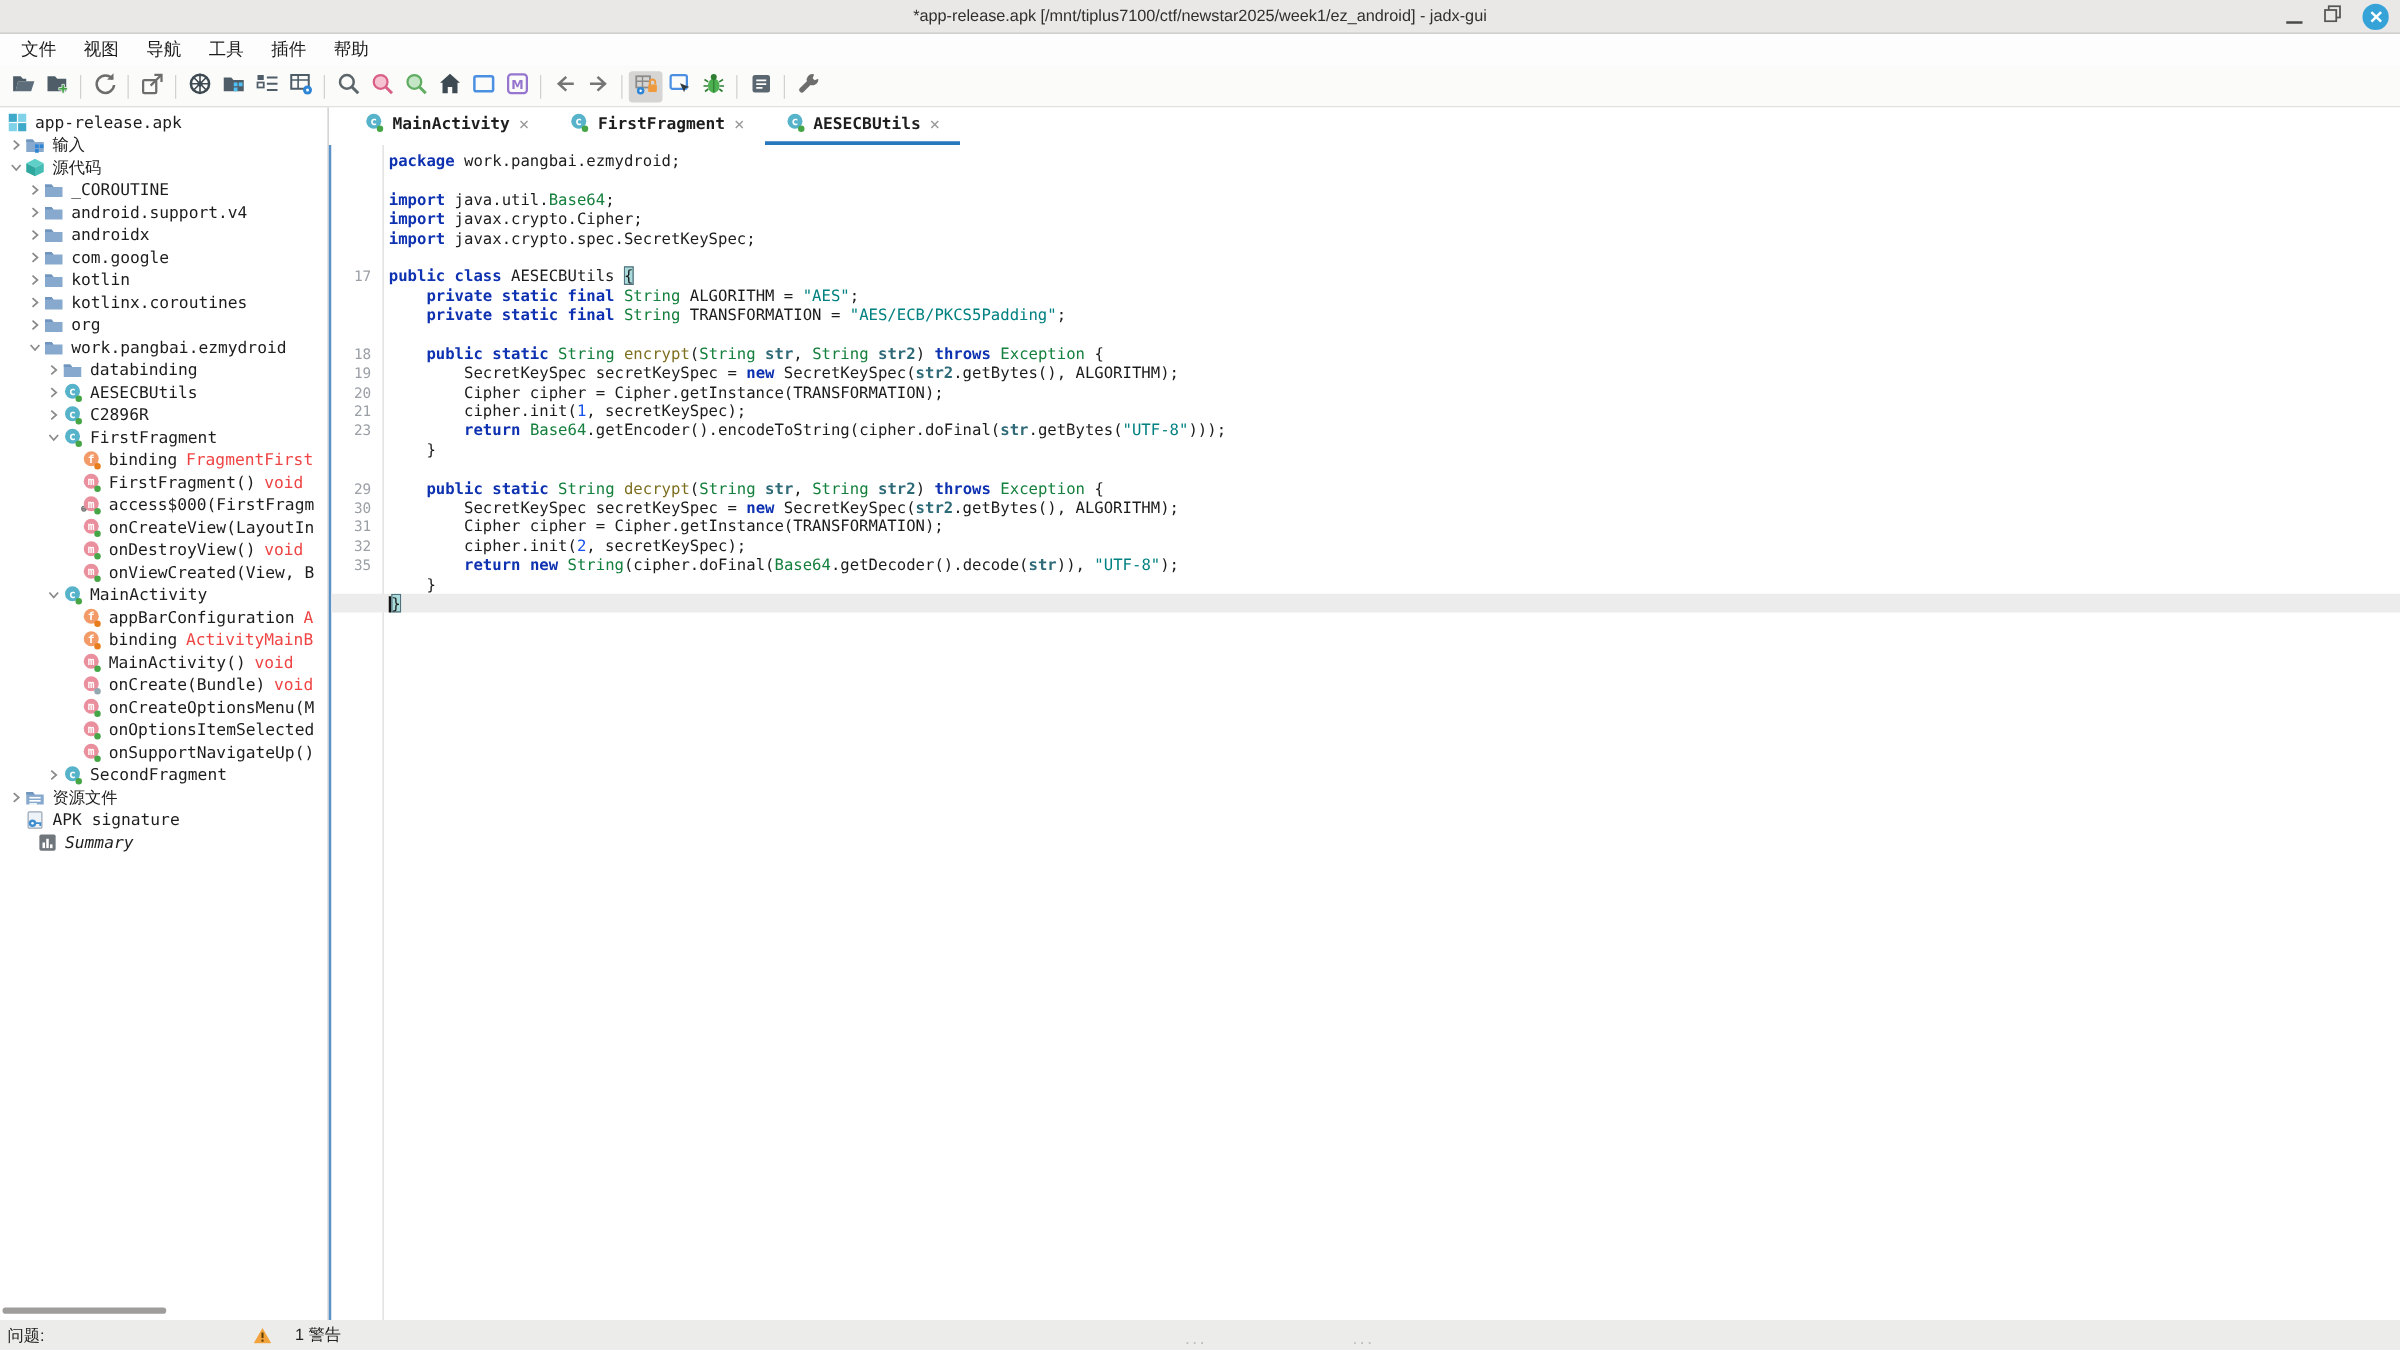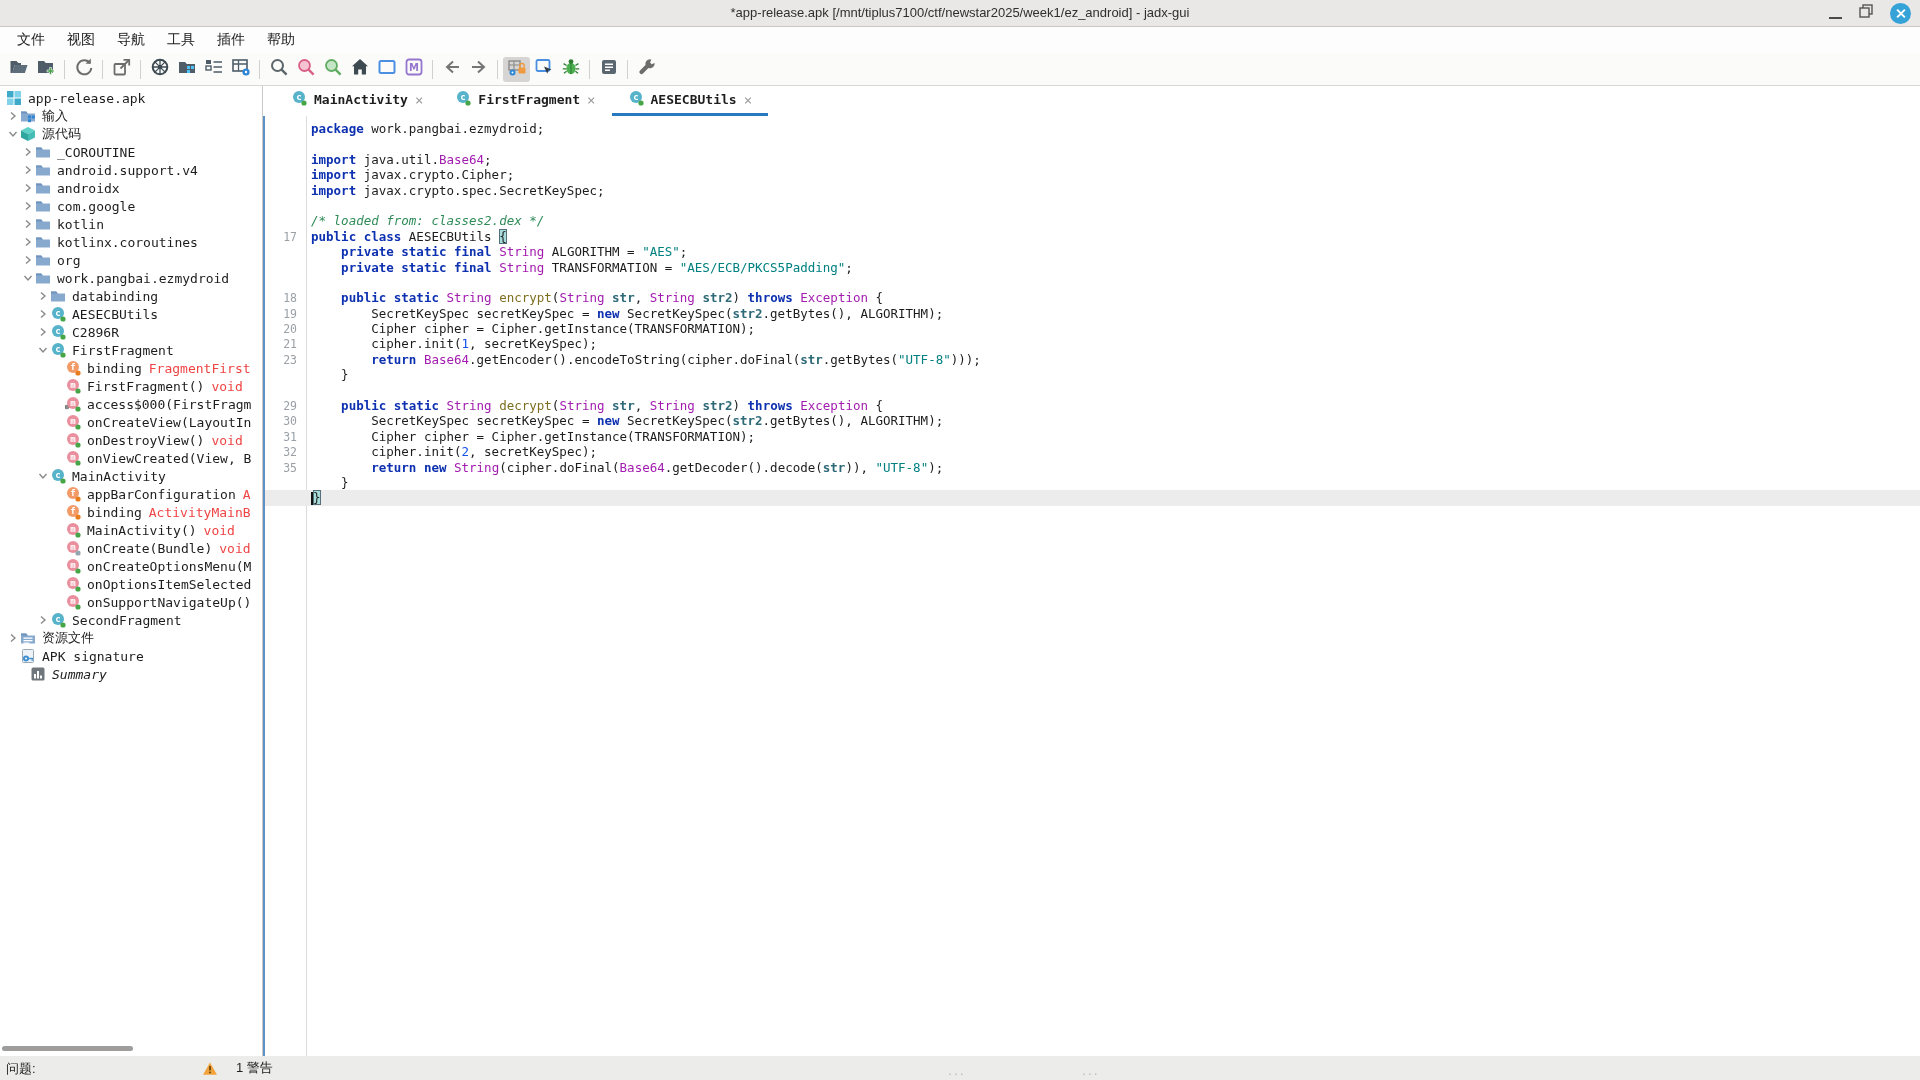--- a/index.html
+++ b/index.html
@@ -61,21 +61,21 @@
     overflow:hidden;padding-left:15px; }
   .gutter-line { position:absolute; left:41px; top:0; bottom:0; width:1px; background:#dcdcdc; }
   .code { position:absolute; left:0; right:0; top:0; bottom:0; padding-top:5px;
     font-family:"DejaVu Sans Mono",monospace; font-size:12.5px; line-height:15.4px; }
   .cl { height:15.4px; position:relative; white-space:pre; }
   .cl.cur { background:#ececec; }
   .ln { position:absolute; left:0; width:32px; text-align:right; color:#9aa0a6;
     font-size:11.5px; top:1px; }
   .ct { display:block; margin-left:46px; color:#1c1c1c; }
   .tk-k { color:#0d31b0; font-weight:bold; }
-  .tk-t { color:#a21caf; }
+  .tk-t { color:#15803d; }
   .tk-s { color:#008080; }
   .tk-c { color:#2e8b57; font-style:italic; }
   .tk-n { color:#1750eb; }
   .tk-m { color:#7d6f1f; }
   .tk-p { color:#2f6a78; font-weight:bold; }
   .tk-b { background:#a8dbdb; box-shadow:0 0 0 1px #55707a inset; }
   .caret { display:inline-block; width:2px; height:13px; background:#111;
     vertical-align:middle; }
 
   .bstrip { height:26px; background:#ececeb; border-top:1px solid #cfcecb;
@@ -743,21 +743,20 @@
         </div>
       <div class="codewrap">
         <div class="gutter-line"></div>
         <div class="code" id="code">
             <div class="cl"><span class="ct"><span class="tk-k">package</span><span class="tk-d"> work.pangbai.ezmydroid;</span></span></div>
             <div class="cl"><span class="ct"></span></div>
             <div class="cl"><span class="ct"><span class="tk-k">import</span><span class="tk-d"> java.util.</span><span class="tk-t">Base64</span><span class="tk-d">;</span></span></div>
             <div class="cl"><span class="ct"><span class="tk-k">import</span><span class="tk-d"> javax.crypto.Cipher;</span></span></div>
             <div class="cl"><span class="ct"><span class="tk-k">import</span><span class="tk-d"> javax.crypto.spec.SecretKeySpec;</span></span></div>
             <div class="cl"><span class="ct"></span></div>
-            <div class="cl"><span class="ct"><span class="tk-c">/* loaded from: classes2.dex */</span></span></div>
             <div class="cl"><span class="ln">17</span><span class="ct"><span class="tk-k">public class</span><span class="tk-d"> AESECBUtils </span><span class="tk-b">{</span></span></div>
             <div class="cl"><span class="ct"><span class="tk-d">    </span><span class="tk-k">private static final</span><span class="tk-d"> </span><span class="tk-t">String</span><span class="tk-d"> ALGORITHM = </span><span class="tk-s">"AES"</span><span class="tk-d">;</span></span></div>
             <div class="cl"><span class="ct"><span class="tk-d">    </span><span class="tk-k">private static final</span><span class="tk-d"> </span><span class="tk-t">String</span><span class="tk-d"> TRANSFORMATION = </span><span class="tk-s">"AES/ECB/PKCS5Padding"</span><span class="tk-d">;</span></span></div>
             <div class="cl"><span class="ct"></span></div>
             <div class="cl"><span class="ln">18</span><span class="ct"><span class="tk-d">    </span><span class="tk-k">public static</span><span class="tk-d"> </span><span class="tk-t">String</span><span class="tk-d"> </span><span class="tk-m">encrypt</span><span class="tk-d">(</span><span class="tk-t">String</span><span class="tk-d"> </span><span class="tk-p">str</span><span class="tk-d">, </span><span class="tk-t">String</span><span class="tk-d"> </span><span class="tk-p">str2</span><span class="tk-d">) </span><span class="tk-k">throws</span><span class="tk-d"> </span><span class="tk-t">Exception</span><span class="tk-d"> {</span></span></div>
             <div class="cl"><span class="ln">19</span><span class="ct"><span class="tk-d">        SecretKeySpec secretKeySpec = </span><span class="tk-k">new</span><span class="tk-d"> SecretKeySpec(</span><span class="tk-p">str2</span><span class="tk-d">.getBytes(), ALGORITHM);</span></span></div>
             <div class="cl"><span class="ln">20</span><span class="ct"><span class="tk-d">        Cipher cipher = Cipher.getInstance(TRANSFORMATION);</span></span></div>
             <div class="cl"><span class="ln">21</span><span class="ct"><span class="tk-d">        cipher.init(</span><span class="tk-n">1</span><span class="tk-d">, secretKeySpec);</span></span></div>
             <div class="cl"><span class="ln">23</span><span class="ct"><span class="tk-d">        </span><span class="tk-k">return</span><span class="tk-d"> </span><span class="tk-t">Base64</span><span class="tk-d">.getEncoder().encodeToString(cipher.doFinal(</span><span class="tk-p">str</span><span class="tk-d">.getBytes(</span><span class="tk-s">"UTF-8"</span><span class="tk-d">)));</span></span></div>
             <div class="cl"><span class="ct"><span class="tk-d">    }</span></span></div>

